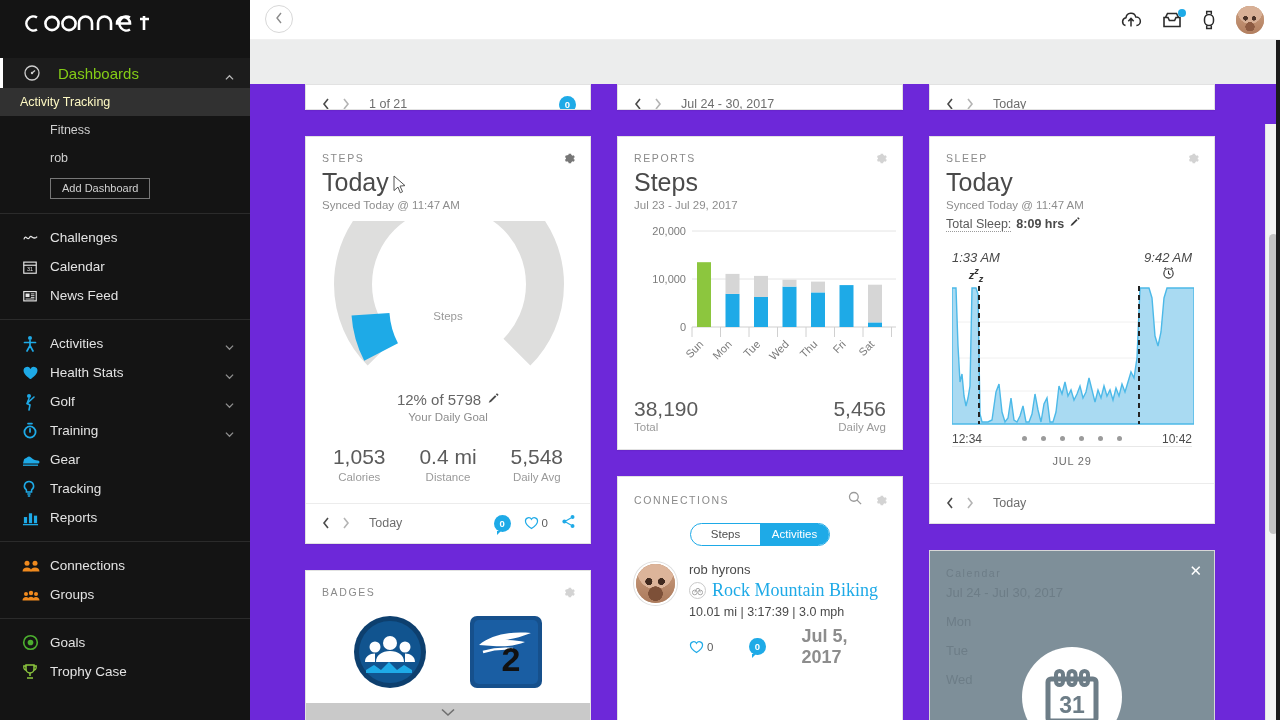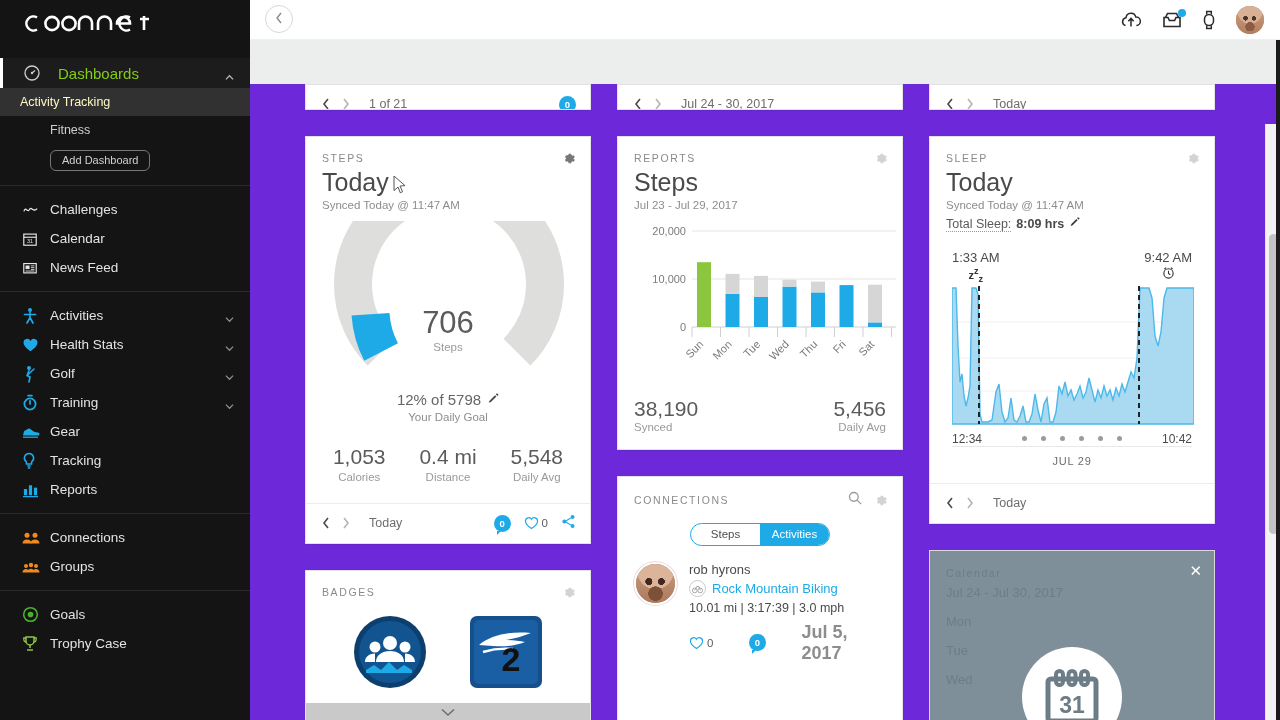--- a/index.html
+++ b/index.html
@@ -49,21 +49,21 @@
   }
   .sb-sub {
     height: 28px; display: flex; align-items: center;
     padding-left: 50px; color: #cfcfcf; font-size: 12.5px;
     cursor: pointer;
   }
   .sb-sub.active { background: #313131; color: #fef9c3; padding-left: 20px; }
   .sb-add-wrap { padding: 6px 0 10px 50px; }
   .sb-add {
     display: inline-block;
-    border: 1px solid #777; border-radius: 6px;
+    border: 1px solid #777; border-radius: 0;
     color: #d0d0d0; font-size: 11px;
     padding: 3px 11px 4px;
     cursor: pointer;
   }
   .sb-sep { height: 1px; background: #2b2b2b; margin: 4px 0; }
   .sb-item {
     position: relative;
     height: 29px; display: flex; align-items: center;
     padding-left: 22px;
     color: #e3e3e3; font-size: 13.5px;
@@ -234,36 +234,36 @@
     position:absolute; left:0; top:0; width:100%; height:100%;
     background:
       radial-gradient(circle at 50% 76%, #7d5038 0 20%, rgba(0,0,0,0) 21%),
       radial-gradient(circle at 33% 45%, #40291f 0 10%, rgba(0,0,0,0) 11%),
       radial-gradient(circle at 65% 45%, #40291f 0 10%, rgba(0,0,0,0) 11%),
       radial-gradient(circle at 50% 18%, #dcb49a 0 48%, rgba(0,0,0,0) 49%),
       linear-gradient(#cb9d7e, #ab7a5c);
   }
   .conn-name { font-size: 13px; color: #4a4a4a; }
   .conn-act { display: flex; align-items: center; gap: 6px; margin-top: 3px; }
-  .conn-act a { font-size: 13px; color: #1eaae7; text-decoration: none; cursor: pointer; }
+  .conn-act a { font-size: 18px; color: #1eaae7; text-decoration: none; cursor: pointer; font-family: Liberation Serif, serif; }
   .conn-metrics { font-size: 12.5px; color: #4a4a4a; margin-top: 4px; }
   .conn-foot { display: flex; align-items: center; gap: 36px; margin-top: 7px; }
   .conn-date { font-size: 18px; color: #8d8d8d; margin-left: auto; font-weight: bold; }
   .act-ring {
     width: 17px; height: 17px; border-radius: 50%;
     border: 1px solid #c9c9c9; display:flex; align-items:center; justify-content:center;
   }
 
   
   .sleep-total { padding: 6px 16px 0; font-size: 12.5px; color: #4a4a4a;
                  display: flex; align-items: center; gap: 5px; }
   .sleep-total .lab { border-bottom: 1px dotted #9b9b9b; color: #5a5a5a; }
   .sleep-total b { font-weight: bold; }
   .sleep-times { display: flex; justify-content: space-between; padding: 18px 22px 0; }
-  .st { text-align: center; }
+  .st { text-align: center; font-style: italic; }
   .st .t { font-size: 13px; color: #4a4a4a; }
   .st .g { margin-top: 1px; font-size: 11px; color: #333; font-weight: bold; }
   .sleep-chart { position: relative; margin: 2px 22px 0; }
   .sleep-axis { display: flex; justify-content: space-between; align-items: center;
                 padding: 2px 22px 0; }
   .sleep-axis .tm { font-size: 12px; color: #4a4a4a; }
   .dots { display: flex; gap: 14px; }
   .dots i { width: 5px; height: 5px; border-radius: 50%; background: #9b9b9b; display: block; }
   .sleep-date { text-align: center; font-size: 11px; letter-spacing: .8px;
                 color: #6d6d6d; padding: 8px 0 16px; }
@@ -352,20 +352,23 @@
             <path d="M1 6.5L5 2.5l4 4" fill="none" stroke="#b9b9b9" stroke-width="1.4"></path>
           </svg>
       </span>
     </div>
 
     <div class="sb-sub active">
       <span>Activity Tracking</span>
     </div>
     <div class="sb-sub">
       <span>Fitness</span>
+    </div>
+    <div class="sb-sub">
+      <span>rob</span>
     </div>
     <div class="sb-add-wrap">
       <span class="sb-add">Add Dashboard</span>
     </div>
 
     <div class="sb-sep"></div>
     <div class="sb-block">
       <div class="sb-item">
         <span class="ico">
           <svg width="17" height="17" viewBox="0 0 18 18">
@@ -605,21 +608,20 @@
           <div class="card-sub">Synced Today @ 11:47 AM</div>
 
           <div class="gauge-wrap">
             <svg width="286" height="168" viewBox="0 0 286 168">
 
               <path d="M 75.1 175.1 A 96 96 0 1 1 210.9 175.1" fill="none" stroke="#dededd" stroke-width="38" transform="translate(0,-44)"></path>
 
               <path d="M 75.1 175.1 A 96 96 0 0 1 64.5 137.3" fill="none" stroke="#1eaae7" stroke-width="38" transform="translate(0,-44)"></path>
             </svg>
             <div class="gauge-center">
-              <div class="gauge-val">706</div>
               <div class="gauge-unit">Steps</div>
             </div>
           </div>
 
           <div class="goal-line">
             <span>12% of 5798</span>
             <span>
               <svg width="12" height="12" viewBox="0 0 14 14">
                   <path d="M2 11.5l1-2.6 6.4-6.4 1.6 1.6L4.6 10.5z" fill="#4a4a4a"></path>
                   <path d="M10.2 1.4l1.5-1.2 1.8 1.8-1.2 1.5z" fill="#4a4a4a"></path>
@@ -797,21 +799,21 @@
                 <text x="198" y="126" transform="rotate(-45 198 126)" text-anchor="end">Thu</text>
                 <text x="226.5" y="126" transform="rotate(-45 226.5 126)" text-anchor="end">Fri</text>
                 <text x="255" y="126" transform="rotate(-45 255 126)" text-anchor="end">Sat</text>
               </g>
             </svg>
           </div>
 
           <div class="totals">
             <div class="tot">
               <div class="v">38,190</div>
-              <div class="k">Synced</div>
+              <div class="k">Total</div>
             </div>
             <div class="tot right">
               <div class="v">5,456</div>
               <div class="k">Daily Avg</div>
             </div>
           </div>
         </article>
 
         <article class="card" style="min-height:330px">
           <div class="card-head">

